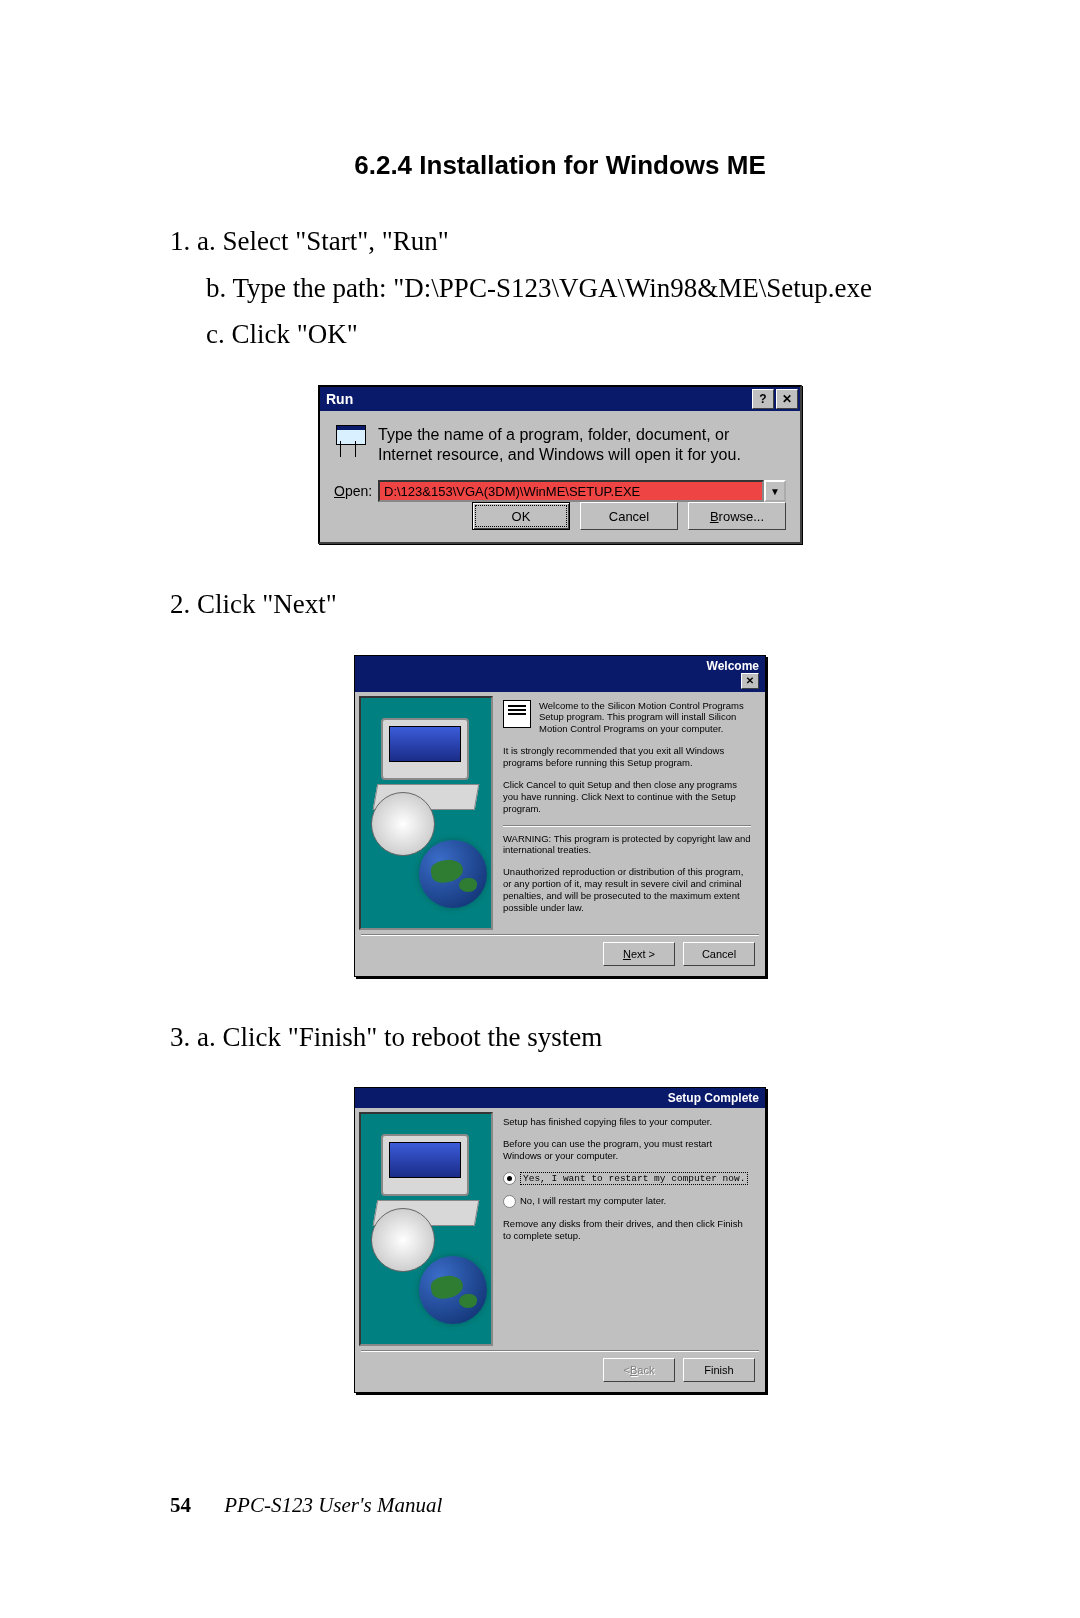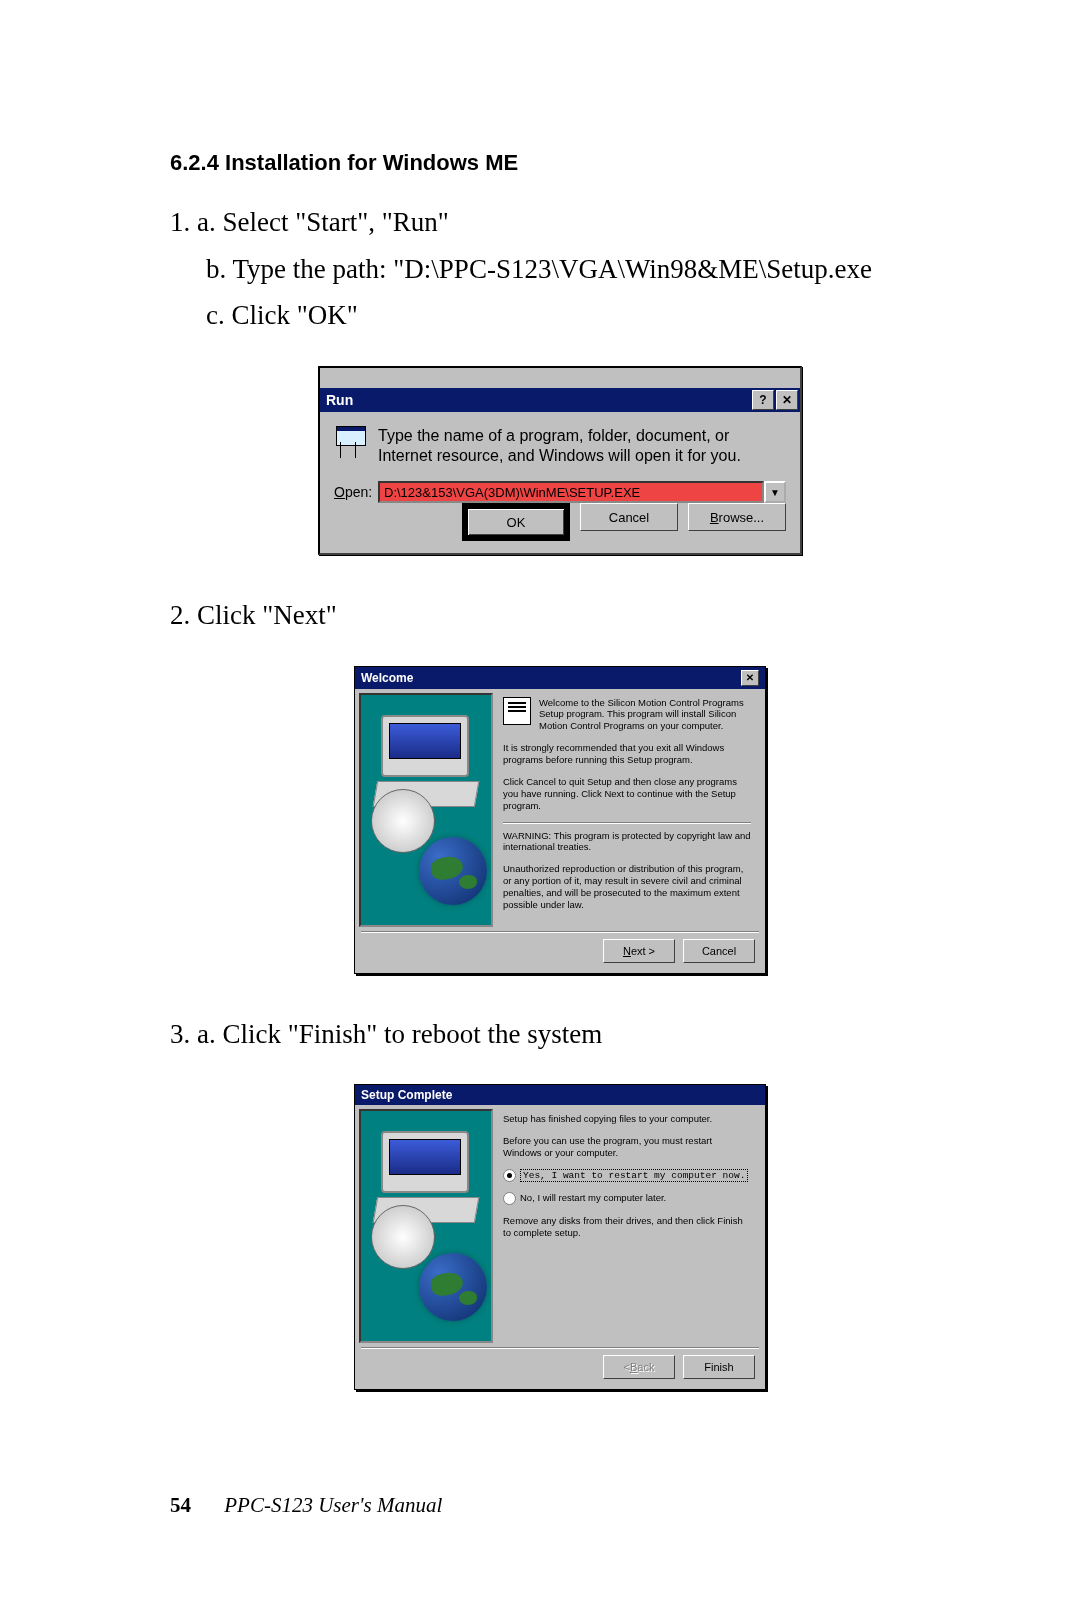--- a/index.html
+++ b/index.html
@@ -11,22 +11,23 @@
     background: #fff;
     color: #000;
     position: relative;
   }
   .page {
     padding: 150px 130px 0 170px;
   }
   .section-heading {
     font-family: Arial, Helvetica, sans-serif;
     font-weight: bold;
-    font-size: 22px;
-    margin-bottom: 26px;
+    font-size: 26px;
+    margin-bottom: 40px;
+    text-align: center;
   }
   .body-text {
     font-size: 27px;
     line-height: 1.5;
     margin: 0 0 6px 0;
   }
   .indent { margin-left: 36px; }
   .dialog {
     margin: 30px auto 40px auto;
   }
@@ -42,21 +43,20 @@
     box-shadow: 1px 1px 0 #000;
   }
   .title-bar {
     background: #0a1a6a;
     color: #fff;
     display: flex;
     align-items: center;
     height: 24px;
     padding: 0 2px 0 6px;
     font-weight: bold;
-    margin-top: 20px;
   }
   .title-bar .spacer { flex: 1; }
   .tb-btn {
     width: 20px; height: 18px;
     background: #c0c0c0;
     border: 1px solid #fff;
     border-right-color: #404040;
     border-bottom-color: #404040;
     margin-left: 2px;
     font-family: Arial, sans-serif;
@@ -116,37 +116,37 @@
     min-width: 84px; height: 26px;
     background: #c0c0c0;
     border: 1px solid #fff;
     border-right-color: #404040;
     border-bottom-color: #404040;
     font-family: Arial, sans-serif;
     font-size: 13px;
     display: flex; align-items: center; justify-content: center;
     padding: 0 6px;
   }
-  .win-btn.default { outline: 1px dotted #000; outline-offset: -4px; border: 6px solid #000000; box-shadow: inset 1px 1px 0 #fff, inset -1px -1px 0 #404040; }
+  .win-btn.default { outline: 1px dotted #000; outline-offset: -4px; border: 1px solid #000000; box-shadow: inset 1px 1px 0 #fff, inset -1px -1px 0 #404040; }
   .win-btn .ul { text-decoration: underline; }
   
   .setup-dlg {
     width: 410px;
     background: #c0c0c0;
     border: 1px solid #000;
     box-shadow: 2px 2px 0 #000;
     font-family: Arial, Helvetica, sans-serif;
   }
   .setup-title {
     background: #0a1a6a;
     color: #fff;
     font-weight: bold;
     font-size: 12px;
     padding: 3px 6px;
-    display: flex; align-items: center;
+    display: flex; align-items: flex-end; flex-direction: column;
   }
   .setup-title .spacer { flex: 1; }
   .setup-body {
     display: flex;
     padding: 4px;
   }
   .setup-img {
     width: 130px; height: 230px;
     background: #008080;
     border: 2px inset #888;

